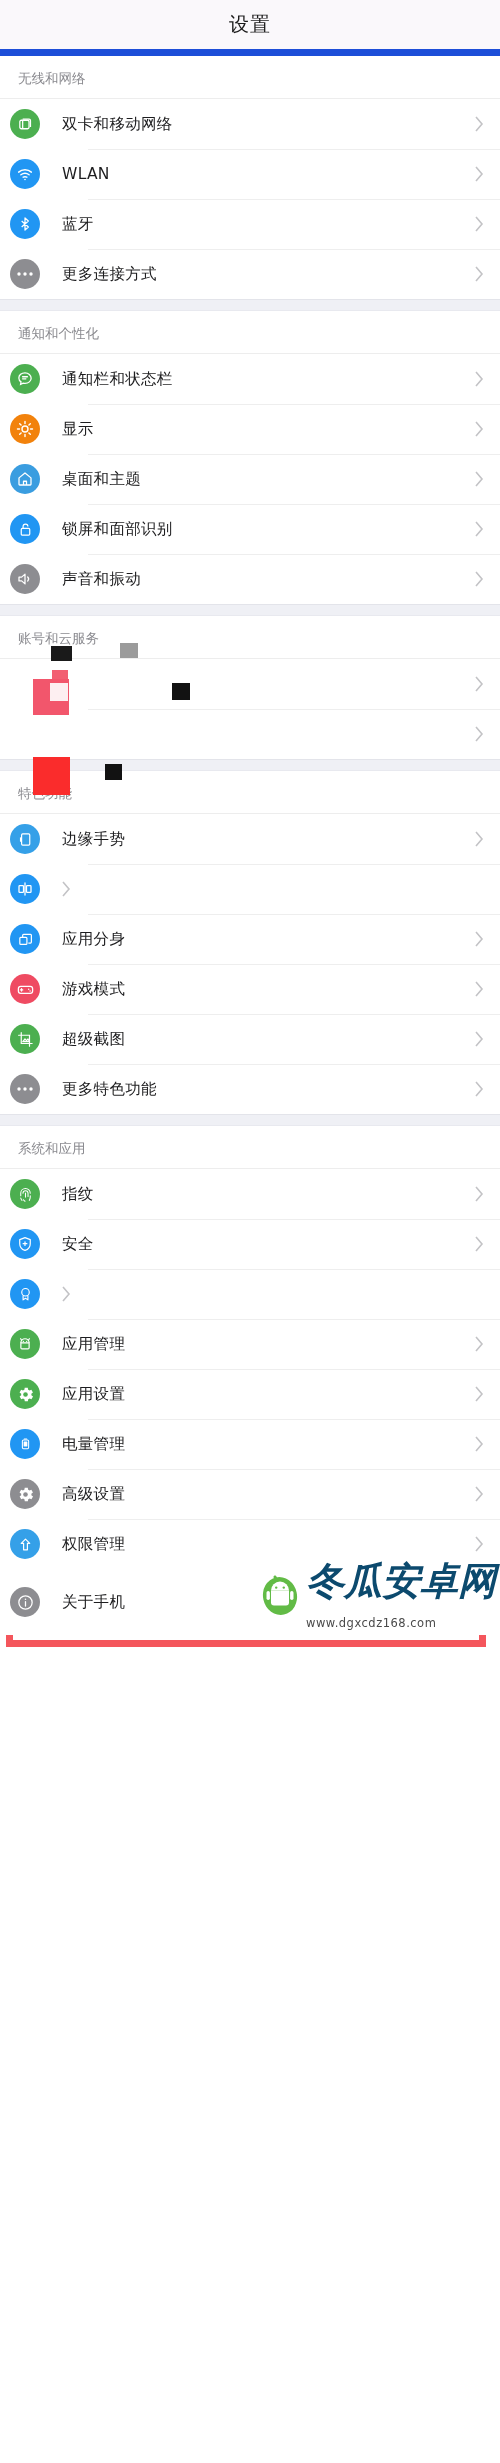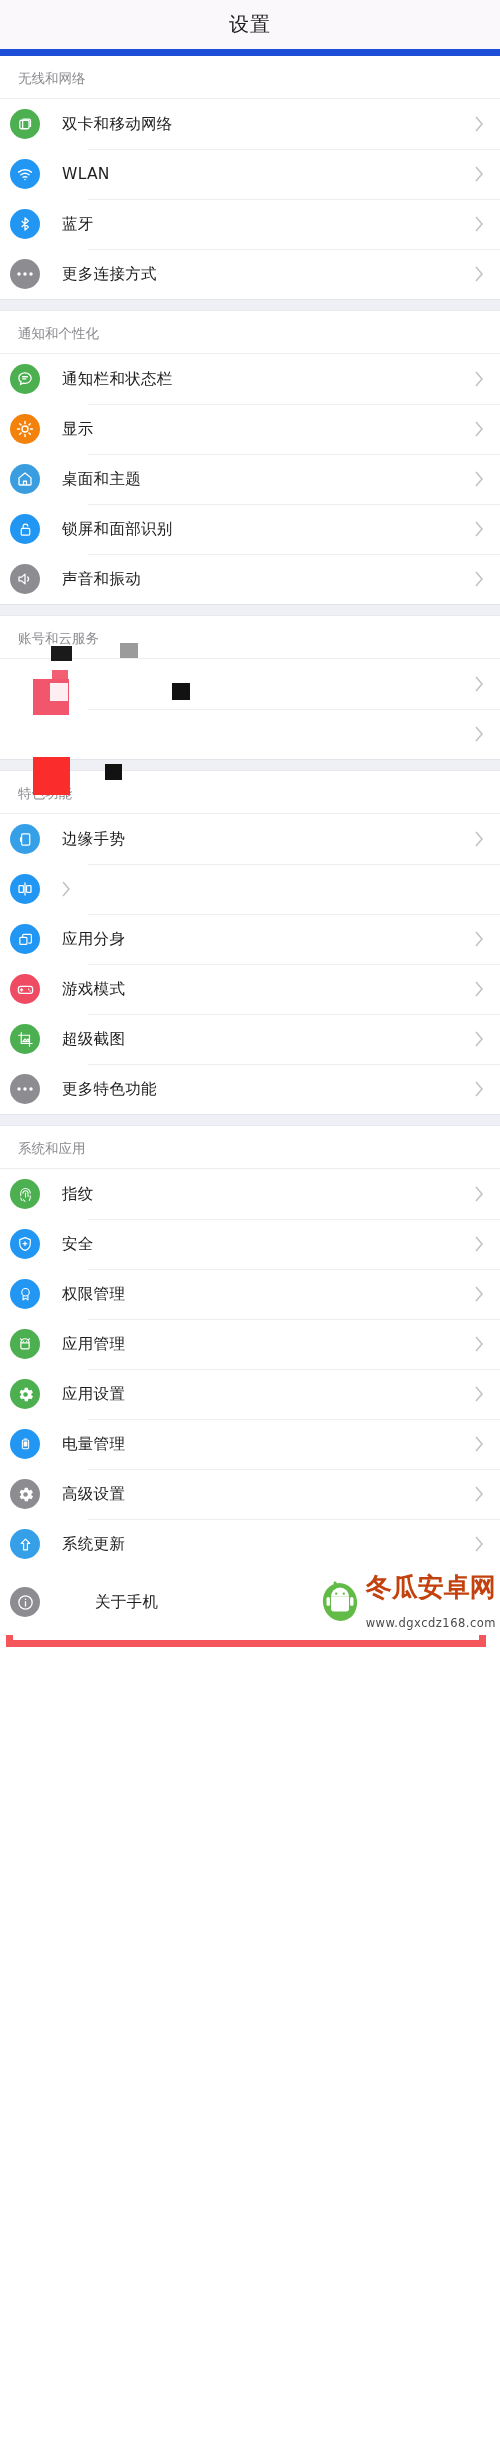--- a/index.html
+++ b/index.html
@@ -118,25 +118,26 @@
     display: flex;
     align-items: center;
     gap: 6px;
   }
   .wm-logo {
     width: 40px; height: 44px;
     position: relative;
   }
   .wm-text { line-height: 1; }
   .wm-cn {
-    font-size: 26px;
+    font-size: 38px;
     font-weight: bold;
-    color: #c2410c;
+    color: #0c4a6e;
     letter-spacing: 0px;
     font-family: "DejaVu Sans", "Liberation Sans", sans-serif;
+    font-style: italic;
   }
   .wm-url {
     font-size: 11.5px;
     color: #4a4a4a;
     letter-spacing: .5px;
     margin-top: 18px;
   }
 </style>
 </head>
 <body>
@@ -466,21 +467,20 @@
       </span>
     </div>
 
     <div class="row">
       <span class="ico" style="background:#2196f3">
         <svg width="17" height="18" viewBox="0 0 24 24" fill="none" stroke="#fff" stroke-width="1.6" stroke-linejoin="round">
           <circle cx="12" cy="9.5" r="5.3"></circle>
           <path d="M8.6 14v6.3l3.4-2.2 3.4 2.2V14"></path>
         </svg>
       </span>
-      <span class="row-label">权限管理</span>
       <span class="chev">
         <svg width="9" height="16" viewBox="0 0 9 16" fill="none" stroke="currentColor" stroke-width="1.6">
             <path d="M1 1l6 7-6 7"></path>
           </svg>
       </span>
     </div>
 
     <div class="row">
       <span class="ico" style="background:#4caf50">
         <svg width="18" height="18" viewBox="0 0 24 24" fill="none" stroke="#fff" stroke-width="1.6" stroke-linejoin="round">
@@ -544,33 +544,33 @@
           </svg>
       </span>
     </div>
 
     <div class="row">
       <span class="ico" style="background:#35a0e8">
         <svg width="17" height="17" viewBox="0 0 24 24" fill="none" stroke="#fff" stroke-width="1.7" stroke-linejoin="round">
           <path d="M12 4.5l6 6h-3.3v9h-5.4v-9H6z"></path>
         </svg>
       </span>
-      <span class="row-label">系统更新</span>
+      <span class="row-label">权限管理</span>
       <span class="chev">
         <svg width="9" height="16" viewBox="0 0 9 16" fill="none" stroke="currentColor" stroke-width="1.6">
             <path d="M1 1l6 7-6 7"></path>
           </svg>
       </span>
     </div>
   </div>
 
   <div class="highlight-wrap">
     <div class="redbox"></div>
 
-    <div class="row" style="height:66px;gap:33px;">
+    <div class="row" style="height:66px;">
       <span class="ico" style="background:#8d8d91">
         <svg width="19" height="19" viewBox="0 0 24 24" fill="none" stroke="#fff" stroke-width="1.6" stroke-linecap="round">
           <circle cx="12" cy="12" r="8.4"></circle>
           <path d="M12 11v5.5"></path>
             <circle cx="12" cy="7.9" r="1" fill="#fff" stroke="none"></circle>
         </svg>
       </span>
       <span class="row-label">关于手机</span>
       <span class="chev" style="opacity:0">
         <svg width="9" height="16" viewBox="0 0 9 16" fill="none" stroke="currentColor" stroke-width="1.6">

